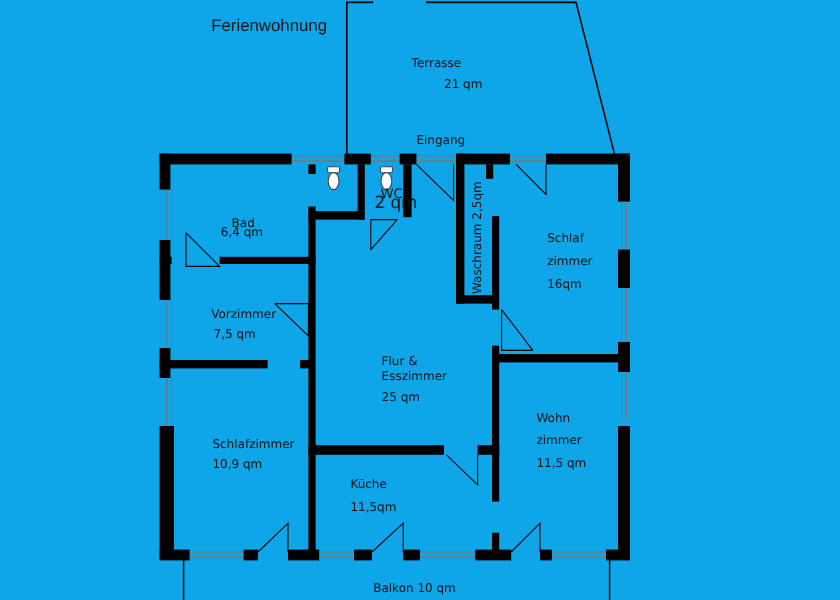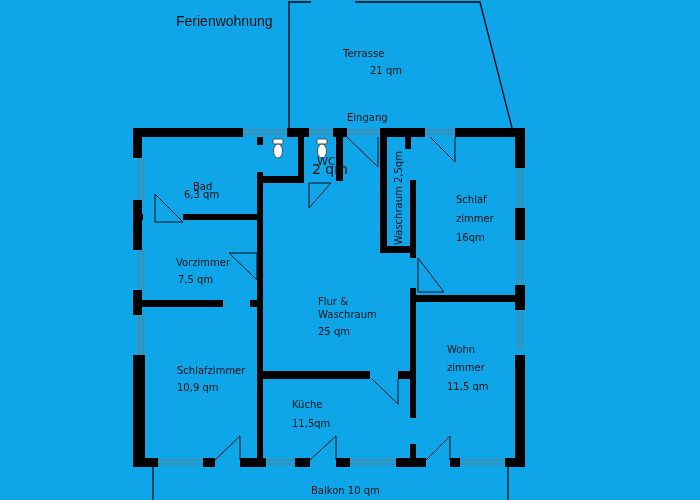--- a/index.html
+++ b/index.html
@@ -139,36 +139,36 @@
 <div class="title">
   <div>Ferienwohnung</div>
 </div>
 
 <div class="lbl" style="left:343px;top:47px">Terrasse</div>
 <div class="lbl" style="left:370px;top:64px">21 qm</div>
 
 <div class="lbl" style="left:347px;top:111px">Eingang</div>
 
 <div class="lbl" style="left:193px;top:180px">Bad</div>
-<div class="lbl" style="left:184px;top:188px">6,3 qm</div>
+<div class="lbl" style="left:184px;top:188px">6,4 qm</div>
 
 <div class="lbl" style="left:317px;top:157px;font-size:11px;line-height:10px">WC</div>
 <div class="lbl" style="left:312px;top:164px;font-size:14px;line-height:10px">2 qm</div>
 
 <div class="lbl vert" style="left:392px;top:245px">Waschraum 2,5qm</div>
 
 <div class="lbl" style="left:456px;top:193px">Schlaf</div>
 <div class="lbl" style="left:456px;top:212px">zimmer</div>
 <div class="lbl" style="left:456px;top:231px">16qm</div>
 
 <div class="lbl" style="left:176px;top:256px">Vorzimmer</div>
 <div class="lbl" style="left:178px;top:273px">7,5 qm</div>
 
 <div class="lbl" style="left:318px;top:295px">Flur &amp;</div>
-<div class="lbl" style="left:318px;top:308px">Waschraum</div>
+<div class="lbl" style="left:318px;top:308px">Esszimmer</div>
 <div class="lbl" style="left:318px;top:325px">25 qm</div>
 
 <div class="lbl" style="left:177px;top:364px">Schlafzimmer</div>
 <div class="lbl" style="left:177px;top:381px">10,9 qm</div>
 
 <div class="lbl" style="left:447px;top:343px">Wohn</div>
 <div class="lbl" style="left:447px;top:361px">zimmer</div>
 <div class="lbl" style="left:447px;top:380px">11,5 qm</div>
 
 <div class="lbl" style="left:292px;top:398px">Küche</div>

